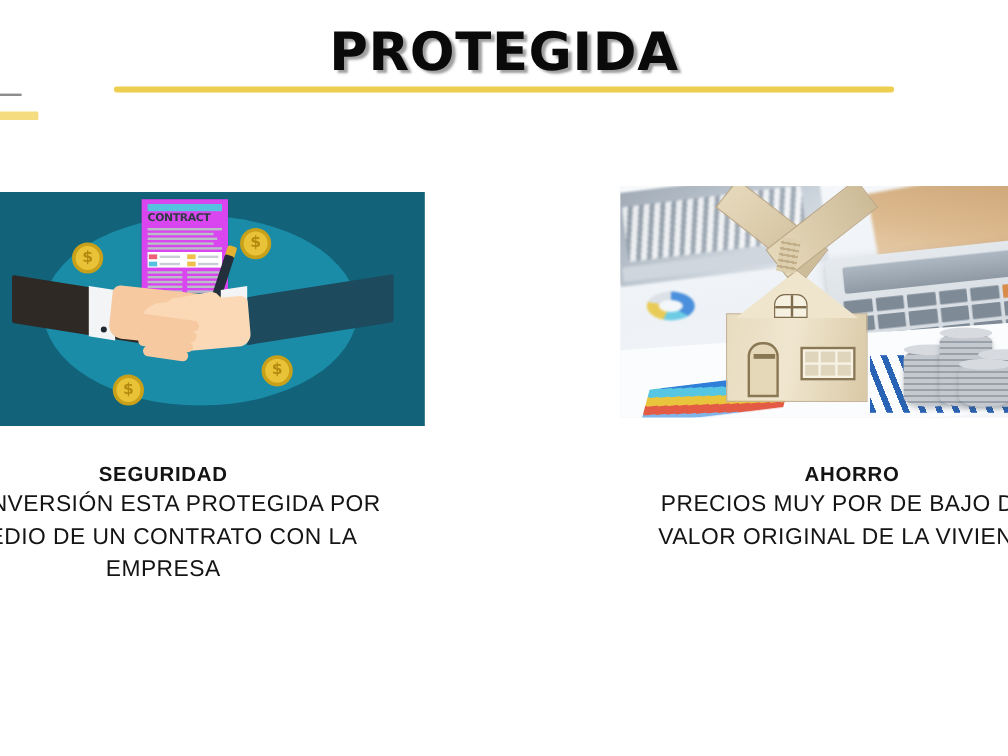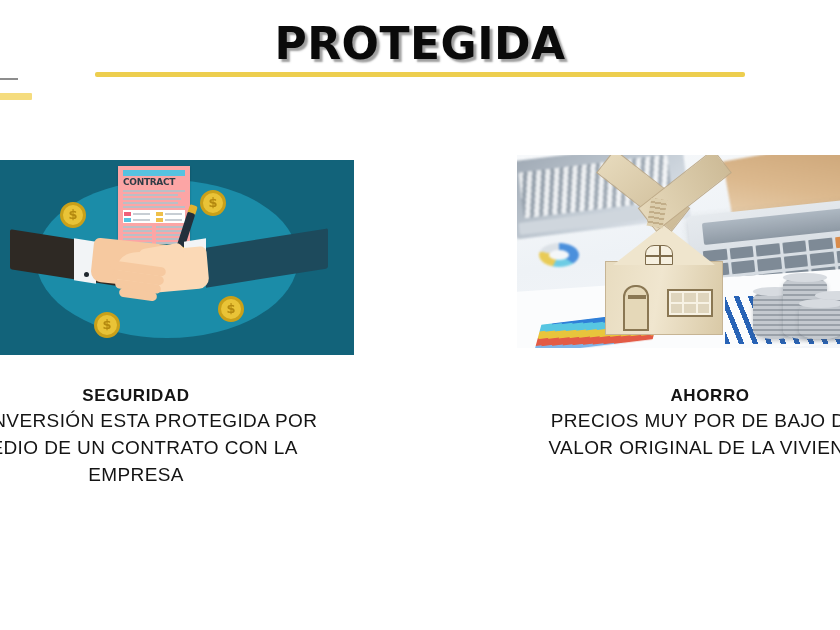--- a/index.html
+++ b/index.html
@@ -98,21 +98,21 @@
     background: #1b8ca8;
     border-radius: 50%;
   }
   
   .doc {
     position: absolute;
     left: 130px;
     top: 6px;
     width: 72px;
     height: 78px;
-    background: #fca5a5;
+    background: #d946ef;
     box-shadow: 0 1px 2px rgba(0,0,0,0.25);
   }
   .doc-topbar {
     position: absolute;
     left: 5px;
     top: 4px;
     width: 62px;
     height: 6px;
     background: #57c2e0;
   }

